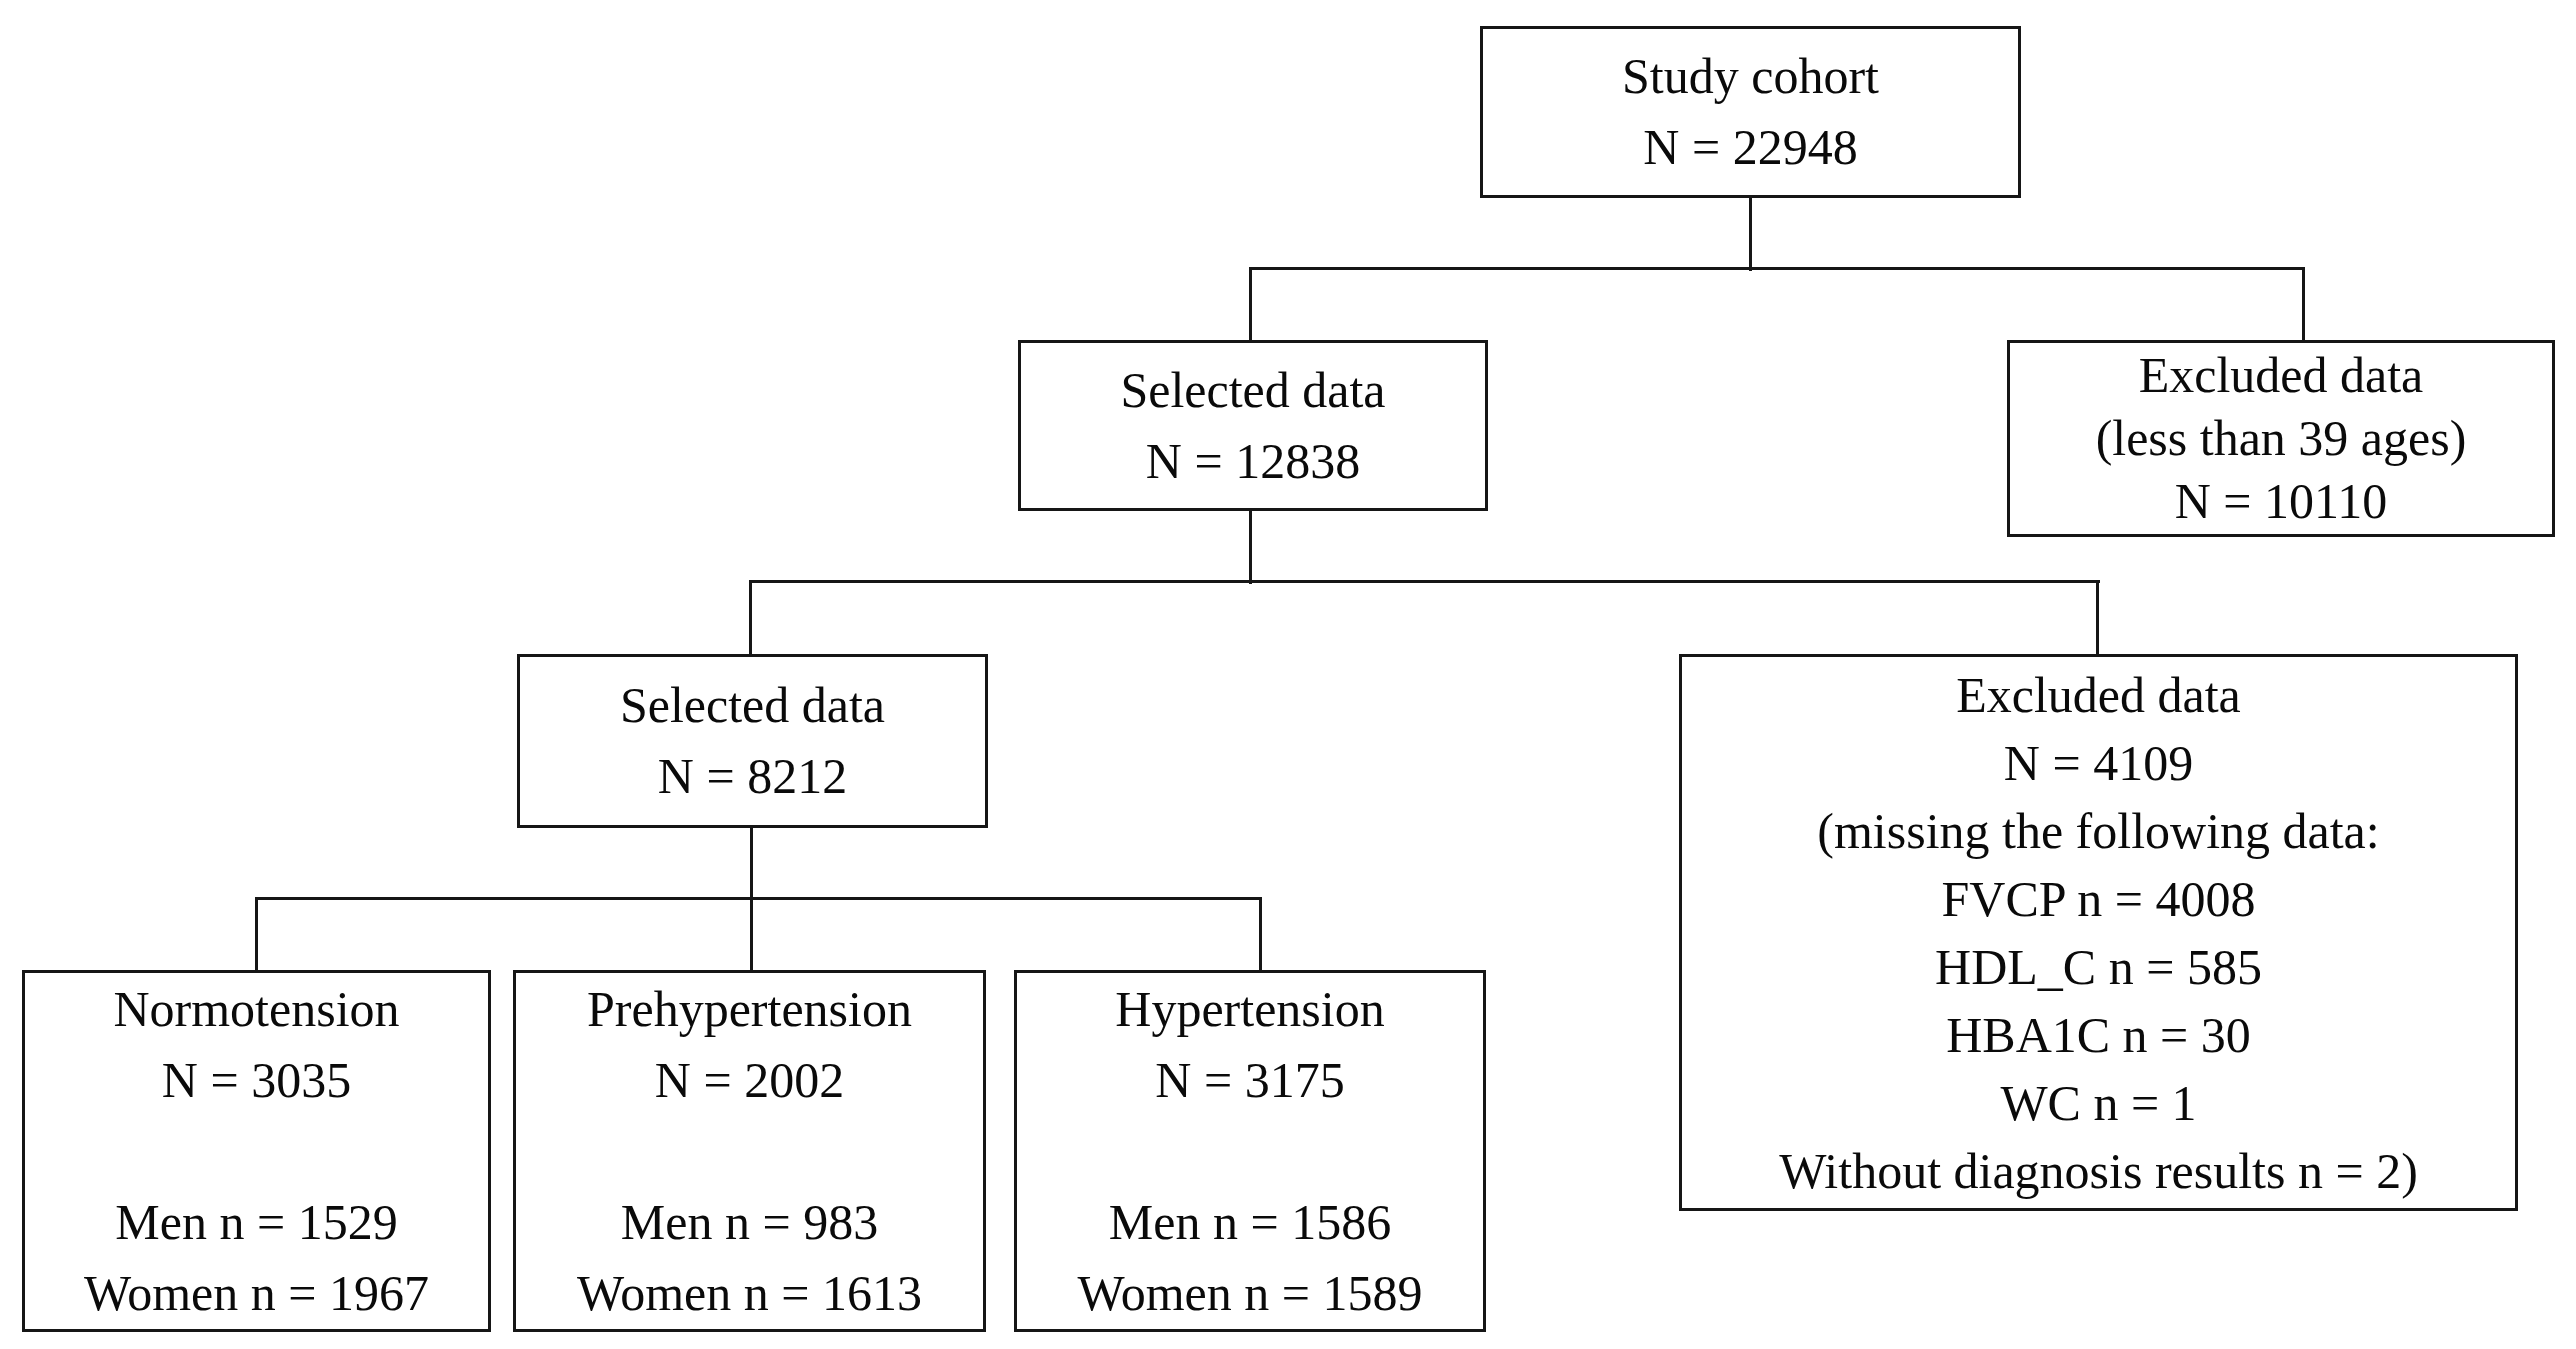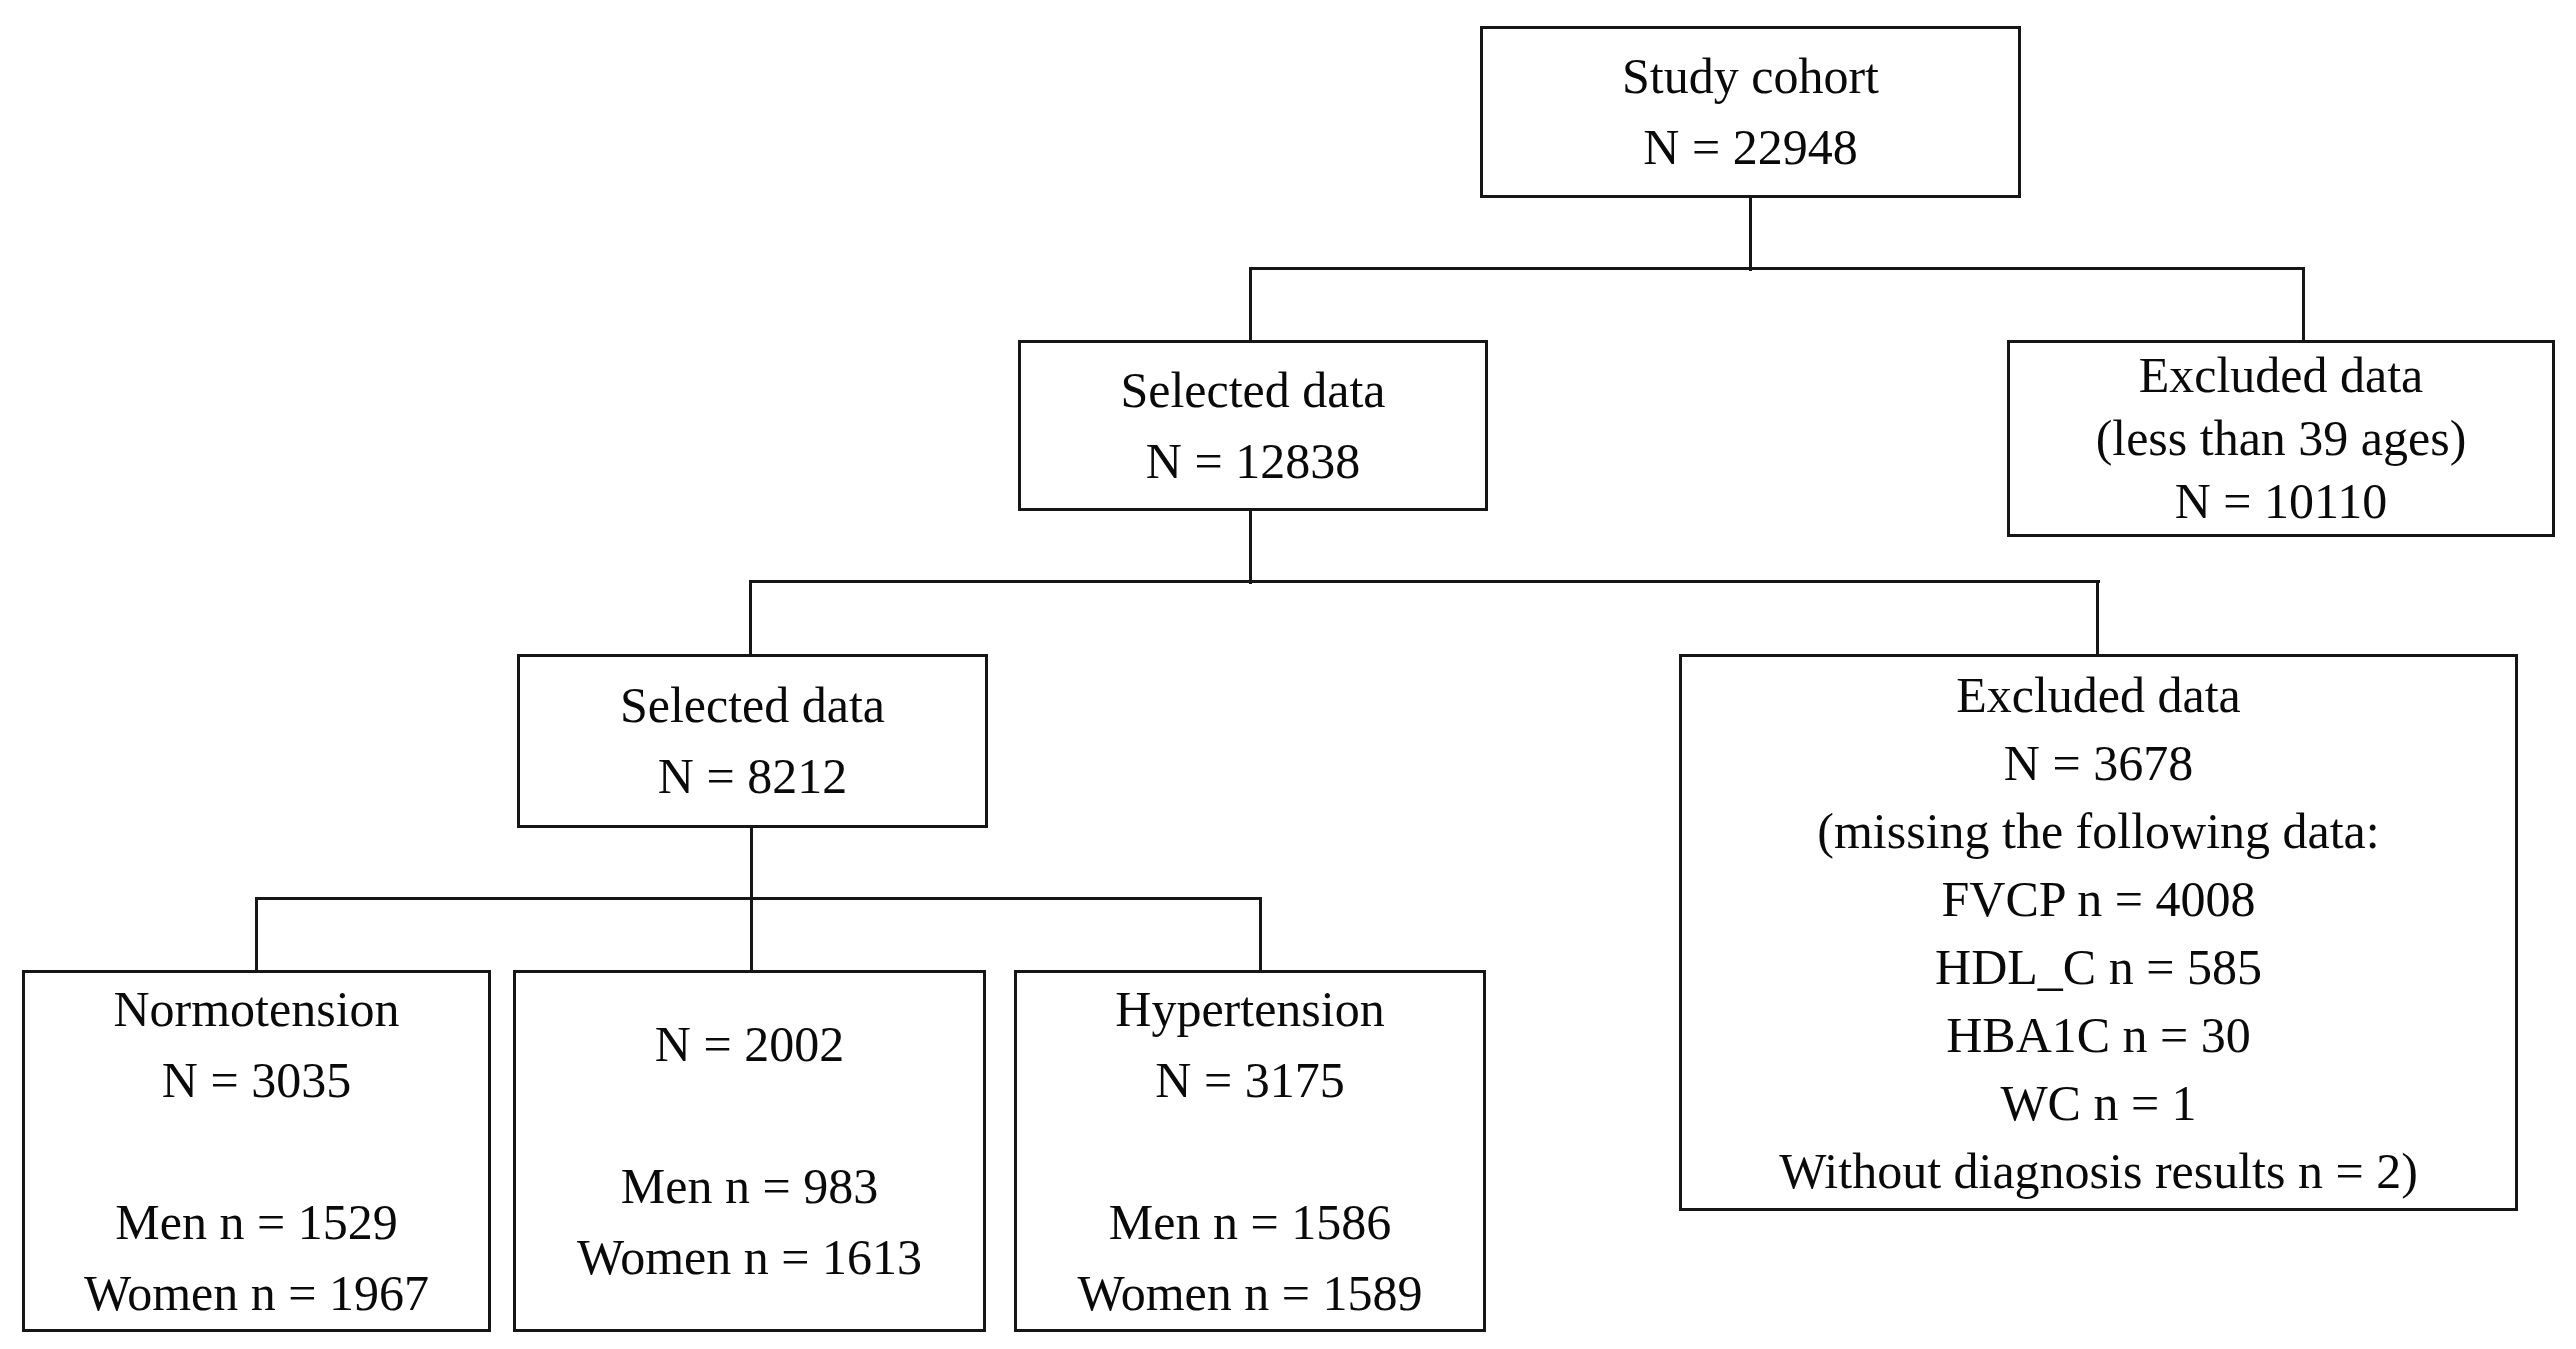--- a/index.html
+++ b/index.html
@@ -99,38 +99,39 @@
     <div class="ln">N = 10110</div>
   </div>
 
   <div class="box" id="b-sel2">
     <div class="ln">Selected data</div>
     <div class="ln">N = 8212</div>
   </div>
 
   <div class="box" id="b-excl2">
     <div class="ln">Excluded data</div>
-    <div class="ln">N = 3678</div>
+    <div class="ln">N = 4109</div>
     <div class="ln">(missing the following data:</div>
     <div class="ln">FVCP n = 4008</div>
     <div class="ln">HDL_C n = 585</div>
     <div class="ln">HBA1C n = 30</div>
     <div class="ln">WC n = 1</div>
     <div class="ln">Without diagnosis results n = 2)</div>
   </div>
 
   <div class="box" id="b-norm">
     <div class="ln">Normotension</div>
     <div class="ln">N = 3035</div>
     <div class="ln"></div>
     <div class="ln">Men n = 1529</div>
     <div class="ln">Women n = 1967</div>
   </div>
 
   <div class="box" id="b-pre">
+    <div class="ln">Prehypertension</div>
     <div class="ln">N = 2002</div>
     <div class="ln"></div>
     <div class="ln">Men n = 983</div>
     <div class="ln">Women n = 1613</div>
   </div>
 
   <div class="box" id="b-hyp">
     <div class="ln">Hypertension</div>
     <div class="ln">N = 3175</div>
     <div class="ln"></div>

